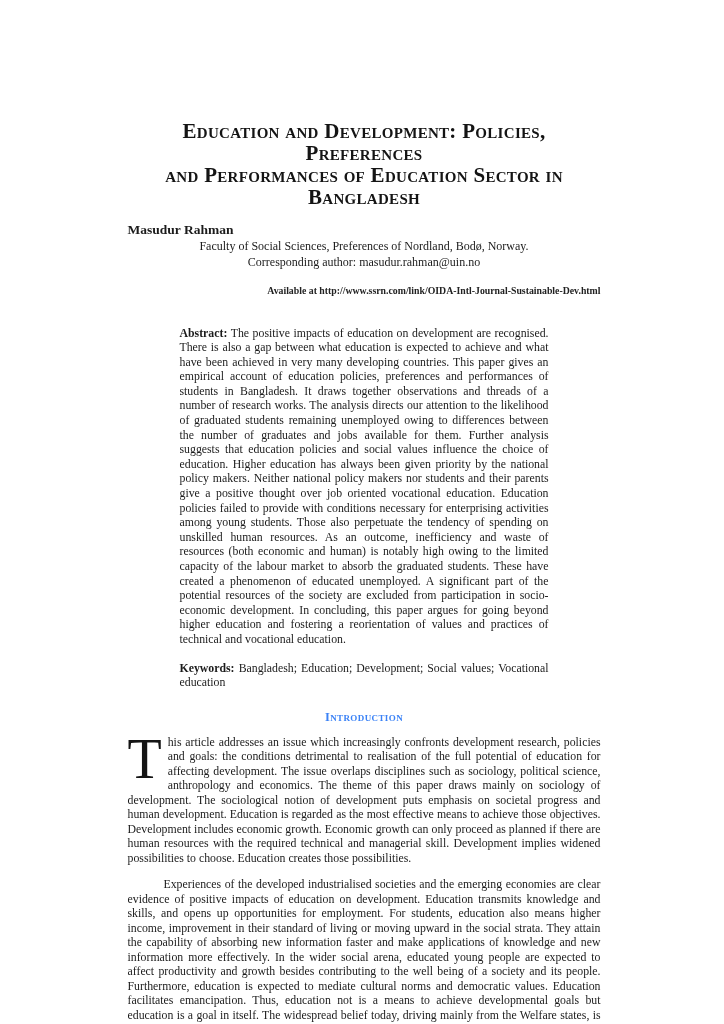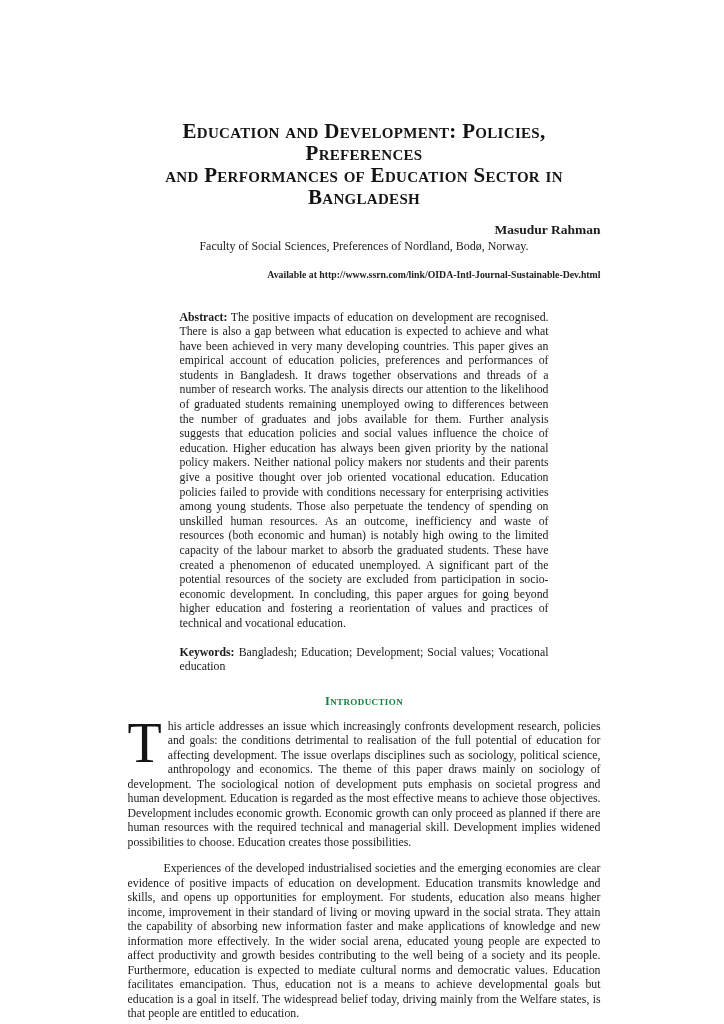--- a/index.html
+++ b/index.html
@@ -19,21 +19,21 @@
     margin: 0;
     text-align: center;
     font-variant: small-caps;
     font-weight: bold;
     font-size: 21px;
     line-height: 22px;
     letter-spacing: 0.3px;
     color: #141414;
   }
   .author {
-    text-align: right;
+    text-align: left;
     font-weight: bold;
     font-size: 13.5px;
     line-height: 17px;
     margin-top: 13px;
   }
   .affiliation {
     text-align: center;
     font-size: 12px;
     line-height: 16px;
   }
@@ -53,21 +53,21 @@
   }
   .abstract p { margin: 14px; }
   .keywords { margin-top: 13px !important; }
   .intro-heading {
     margin: 20px 0 0 0;
     text-align: center;
     font-variant: small-caps;
     font-weight: bold;
     font-size: 12.5px;
     letter-spacing: 0.4px;
-    color: #15803d;
+    color: #3b82f6;
   }
   .body-para {
     margin: 10px 0 0 0;
     text-align: justify;
     font-size: 11.8px;
     line-height: 14.5px;
   }
   .body-para.indent {
     text-indent: 36px;
     margin-top: 12px;
@@ -86,20 +86,21 @@
 <div class="page">
 
   <header>
     <h1 class="title">
       <div>Education and Development: Policies, Preferences</div>
       <div>and Performances of Education Sector in</div>
       <div>Bangladesh</div>
     </h1>
     <div class="author">Masudur Rahman</div>
     <div class="affiliation">Faculty of Social Sciences, Preferences of Nordland, Bodø, Norway.</div>
+    <div class="affiliation">Corresponding author: masudur.rahman@uin.no</div>
     <div class="publisher">
       <div>Available at http://www.ssrn.com/link/OIDA-Intl-Journal-Sustainable-Dev.html</div>
     </div>
   </header>
 
   <section class="abstract">
     <p><b>Abstract:</b><span> The positive impacts of education on development are recognised. There is also a gap between what education is expected to achieve and what have been achieved in very many developing countries. This paper gives an empirical account of education policies, preferences and performances of students in Bangladesh. It draws together observations and threads of a number of research works. The analysis directs our attention to the likelihood of graduated students remaining unemployed owing to differences between the number of graduates and jobs available for them. Further analysis suggests that education policies and social values influence the choice of education. Higher education has always been given priority by the national policy makers. Neither national policy makers nor students and their parents give a positive thought over job oriented vocational education. Education policies failed to provide with conditions necessary for enterprising activities among young students. Those also perpetuate the tendency of spending on unskilled human resources. As an outcome, inefficiency and waste of resources (both economic and human) is notably high owing to the limited capacity of the labour market to absorb the graduated students. These have created a phenomenon of educated unemployed. A significant part of the potential resources of the society are excluded from participation in socio-economic development. In concluding, this paper argues for going beyond higher education and fostering a reorientation of values and practices of technical and vocational education.</span></p>
     <p class="keywords"><b>Keywords:</b><span> Bangladesh; Education; Development; Social values; Vocational education</span></p>
   </section>
 

